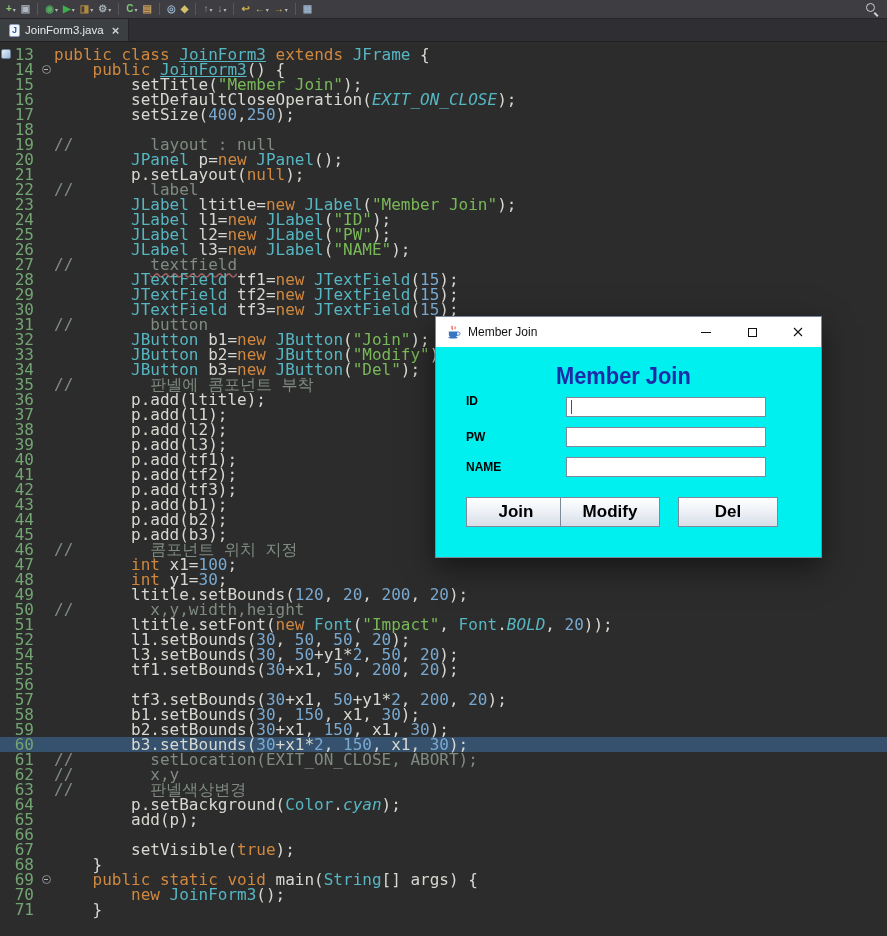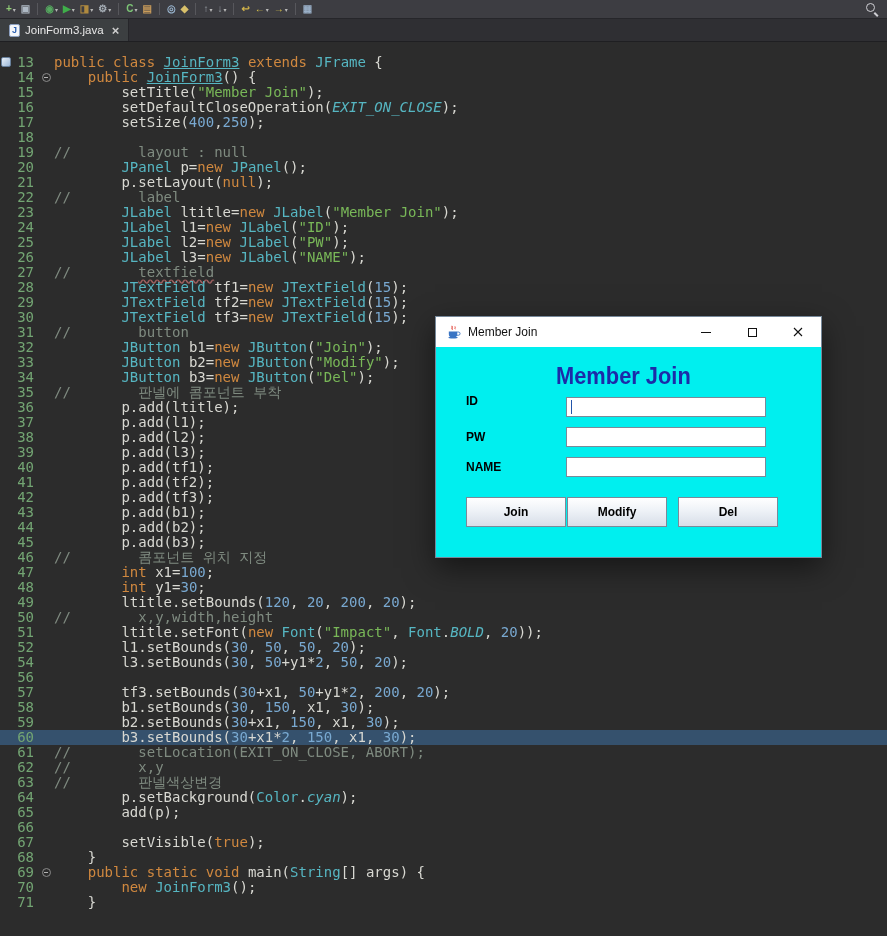--- a/index.html
+++ b/index.html
@@ -30,22 +30,22 @@
   .tabbar{position:absolute;top:19px;left:0;right:0;height:22px;background:#2f2f33;
           border-bottom:1px solid #1f1f22;display:flex;align-items:stretch;z-index:5}
   .tab{display:flex;align-items:center;gap:5px;padding:0 9px;background:#3c3f41;color:#e8e8e8;
        font-size:11.5px;border-right:1px solid #26262a}
   .file-icon{width:11px;height:13px;background:#f4f6fa;border:1px solid #8ca0c0;border-radius:2px;
              display:inline-flex;align-items:center;justify-content:center;box-sizing:border-box}
   .fj{color:#2b5fb0;font-weight:bold;font-size:9px;line-height:1}
   .tab-close{color:#cfcfcf;font-size:13px;font-weight:bold;margin-left:3px;line-height:1}
 
   
-  #code{position:absolute;top:41px;left:0;right:0;bottom:0;padding-top:14px;
-        font-family:"DejaVu Sans Mono",monospace;font-size:14px;overflow:hidden}
+  #code{position:absolute;top:41px;left:0;right:0;bottom:0;padding-top:6px;
+        font-family:"DejaVu Sans Mono",monospace;font-size:16px;overflow:hidden}
   .code-line{display:flex;height:15px;line-height:15px}
   .current-line{background:var(--current-line)}
   .gut-marker{width:12px;flex:0 0 12px;position:relative}
   .type-marker{position:absolute;left:1px;top:2px;width:10px;height:10px;border-radius:2px;
                background:linear-gradient(135deg,#e8f0f8,#9db8d8);border:1px solid #68809c;box-sizing:border-box}
   .gut-num{width:22px;flex:0 0 22px;text-align:right;padding-right:4px;color:var(--line-number)}
   .gut-fold{width:16px;flex:0 0 16px;display:flex;align-items:center;justify-content:center}
   .fold-circle{width:9px;height:9px;border:1px solid #8a8a8a;border-radius:50%;position:relative;box-sizing:border-box}
   .fold-circle::after{content:"";position:absolute;left:1.5px;right:1.5px;top:50%;margin-top:-0.5px;height:1px;background:#b4b4b4}
   .code-text{white-space:pre}
@@ -73,24 +73,24 @@
   .win-heading{position:absolute;left:120px;top:14px;width:220px;font-weight:bold;font-size:23px;
                color:var(--heading-navy);transform:scale(.95,1.08);transform-origin:left top;
                font-family:"Liberation Sans",sans-serif;white-space:nowrap}
   .fld-label{position:absolute;left:30px;width:50px;height:20px;line-height:20px;font-size:12px;font-weight:bold;color:#000}
   #lbl-0{top:44px} #lbl-1{top:80px} #lbl-2{top:110px}
   .tf{position:absolute;left:130px;width:200px;height:20px;background:#fff;border:1px solid #7a8a99;
       box-sizing:border-box;padding:0 3px;font:12px "Liberation Sans",sans-serif;outline:none}
   #tf-0{top:50px} #tf-1{top:80px} #tf-2{top:110px}
   .caret{position:absolute;left:135px;top:53px;width:1px;height:14px;background:#2255aa}
   .btn{position:absolute;top:150px;width:100px;height:30px;display:flex;align-items:center;justify-content:center;
-       font-size:12px;font-weight:bold;color:#000;border:1px solid #7a8a99;box-sizing:border-box;
+       font-size:17px;font-weight:bold;color:#000;border:1px solid #7a8a99;box-sizing:border-box;
        background:linear-gradient(180deg,#ffffff,#eef2f7 45%,#d7dee8);cursor:default;
        font-family:"Liberation Sans",sans-serif}
-  #btn-0{left:30px} #btn-1{left:131px} #btn-2{left:242px}
+  #btn-0{left:30px} #btn-1{left:124px} #btn-2{left:242px}
 </style>
 </head>
 <body>
 
 <div class="toolbar">
   <div id="tb-icons">
       <span class="tb-icon">
         <span class="tb-glyph" style="color: rgb(143, 201, 117);">+</span>
         <span class="tb-dd">▾</span>
       </span>
@@ -411,20 +411,26 @@
       <span class="gut-marker"></span>
       <span class="gut-num">52</span>
       <span class="gut-fold"></span>
       <span class="code-text"><span class="tk-d">        l1.setBounds(</span><span class="tk-n">30</span><span class="tk-d">, </span><span class="tk-n">50</span><span class="tk-d">, </span><span class="tk-n">50</span><span class="tk-d">, </span><span class="tk-n">20</span><span class="tk-d">);</span></span>
     </div>
     <div class="code-line">
       <span class="gut-marker"></span>
       <span class="gut-num">54</span>
       <span class="gut-fold"></span>
       <span class="code-text"><span class="tk-d">        l3.setBounds(</span><span class="tk-n">30</span><span class="tk-d">, </span><span class="tk-n">50</span><span class="tk-d">+y1*</span><span class="tk-n">2</span><span class="tk-d">, </span><span class="tk-n">50</span><span class="tk-d">, </span><span class="tk-n">20</span><span class="tk-d">);</span></span>
+    </div>
+    <div class="code-line">
+      <span class="gut-marker"></span>
+      <span class="gut-num">55</span>
+      <span class="gut-fold"></span>
+      <span class="code-text"><span class="tk-d">        tf1.setBounds(</span><span class="tk-n">30</span><span class="tk-d">+x1, </span><span class="tk-n">50</span><span class="tk-d">, </span><span class="tk-n">200</span><span class="tk-d">, </span><span class="tk-n">20</span><span class="tk-d">);</span></span>
     </div>
     <div class="code-line">
       <span class="gut-marker"></span>
       <span class="gut-num">56</span>
       <span class="gut-fold"></span>
     </div>
     <div class="code-line">
       <span class="gut-marker"></span>
       <span class="gut-num">57</span>
       <span class="gut-fold"></span>

